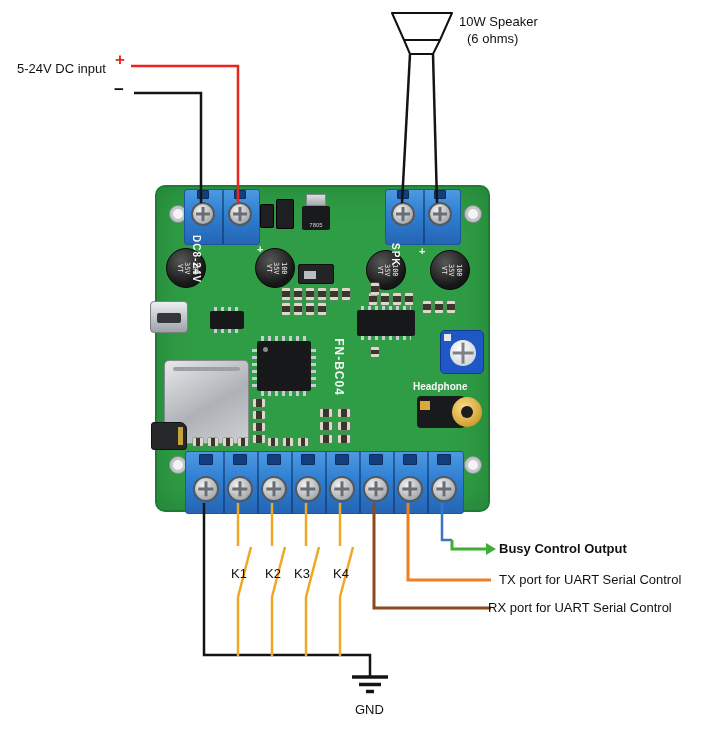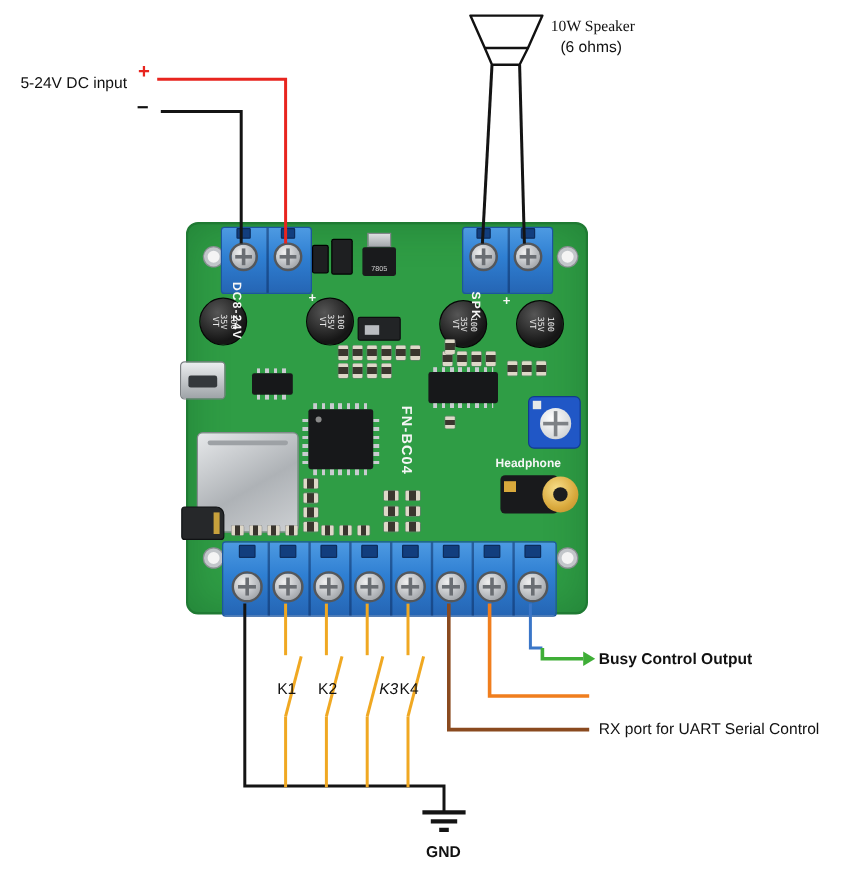--- a/index.html
+++ b/index.html
@@ -155,29 +155,30 @@
     <polyline fill="none" stroke-width="2.5" points="442,503 442,540 452,540" stroke="#3a76c8"></polyline>
     <g>
       <polyline fill="none" stroke-width="3" points="452,540 452,549 486,549" stroke="#3fae37"></polyline>
       <polygon points="486,543 486,555 496,549" fill="#3fae37"></polygon>
     </g>
   </svg>
 
   <div class="lbl" style="left:17px;top:61px;">5-24V DC input</div>
   <div class="lbl plus" style="left:115px;top:50px;">+</div>
   <div class="lbl minus" style="left:114px;top:80px;">−</div>
-  <div class="lbl" style="left:459px;top:14px;font-family:Liberation Serif, serif;">10W Speaker</div>
+  <div class="lbl" style="left:459px;top:14px;">10W Speaker</div>
   <div class="lbl" style="left:467px;top:31px;">(6 ohms)</div>
   <div class="lbl bold" style="left:499px;top:541px;">Busy Control Output</div>
-  <div class="lbl" style="left:499px;top:600px;">RX port for UART Serial Control</div>
+  <div class="lbl" style="left:499px;top:572px;">TX port for UART Serial Control</div>
+  <div class="lbl" style="left:488px;top:600px;">RX port for UART Serial Control</div>
   <div class="lbl" style="left:231px;top:566px;">K1</div>
   <div class="lbl" style="left:265px;top:566px;">K2</div>
-  <div class="lbl" style="left:316px;top:566px;font-style:italic;">K3</div>
+  <div class="lbl" style="left:294px;top:566px;">K3</div>
   <div class="lbl" style="left:333px;top:566px;">K4</div>
-  <div class="lbl" style="left:355px;top:702px;font-weight:bold;">GND</div>
+  <div class="lbl" style="left:355px;top:702px;">GND</div>
 
   <div class="board" id="board">
     <div class="hole" style="left:13px;top:19px;"></div>
     <div class="hole" style="left:308px;top:19px;"></div>
     <div class="hole" style="left:13px;top:270px;"></div>
     <div class="hole" style="left:308px;top:270px;"></div>
 
     <div class="block" style="left:27px;top:2px;width:76px;height:56px;">
       <div class="bsep"></div>
     </div>

